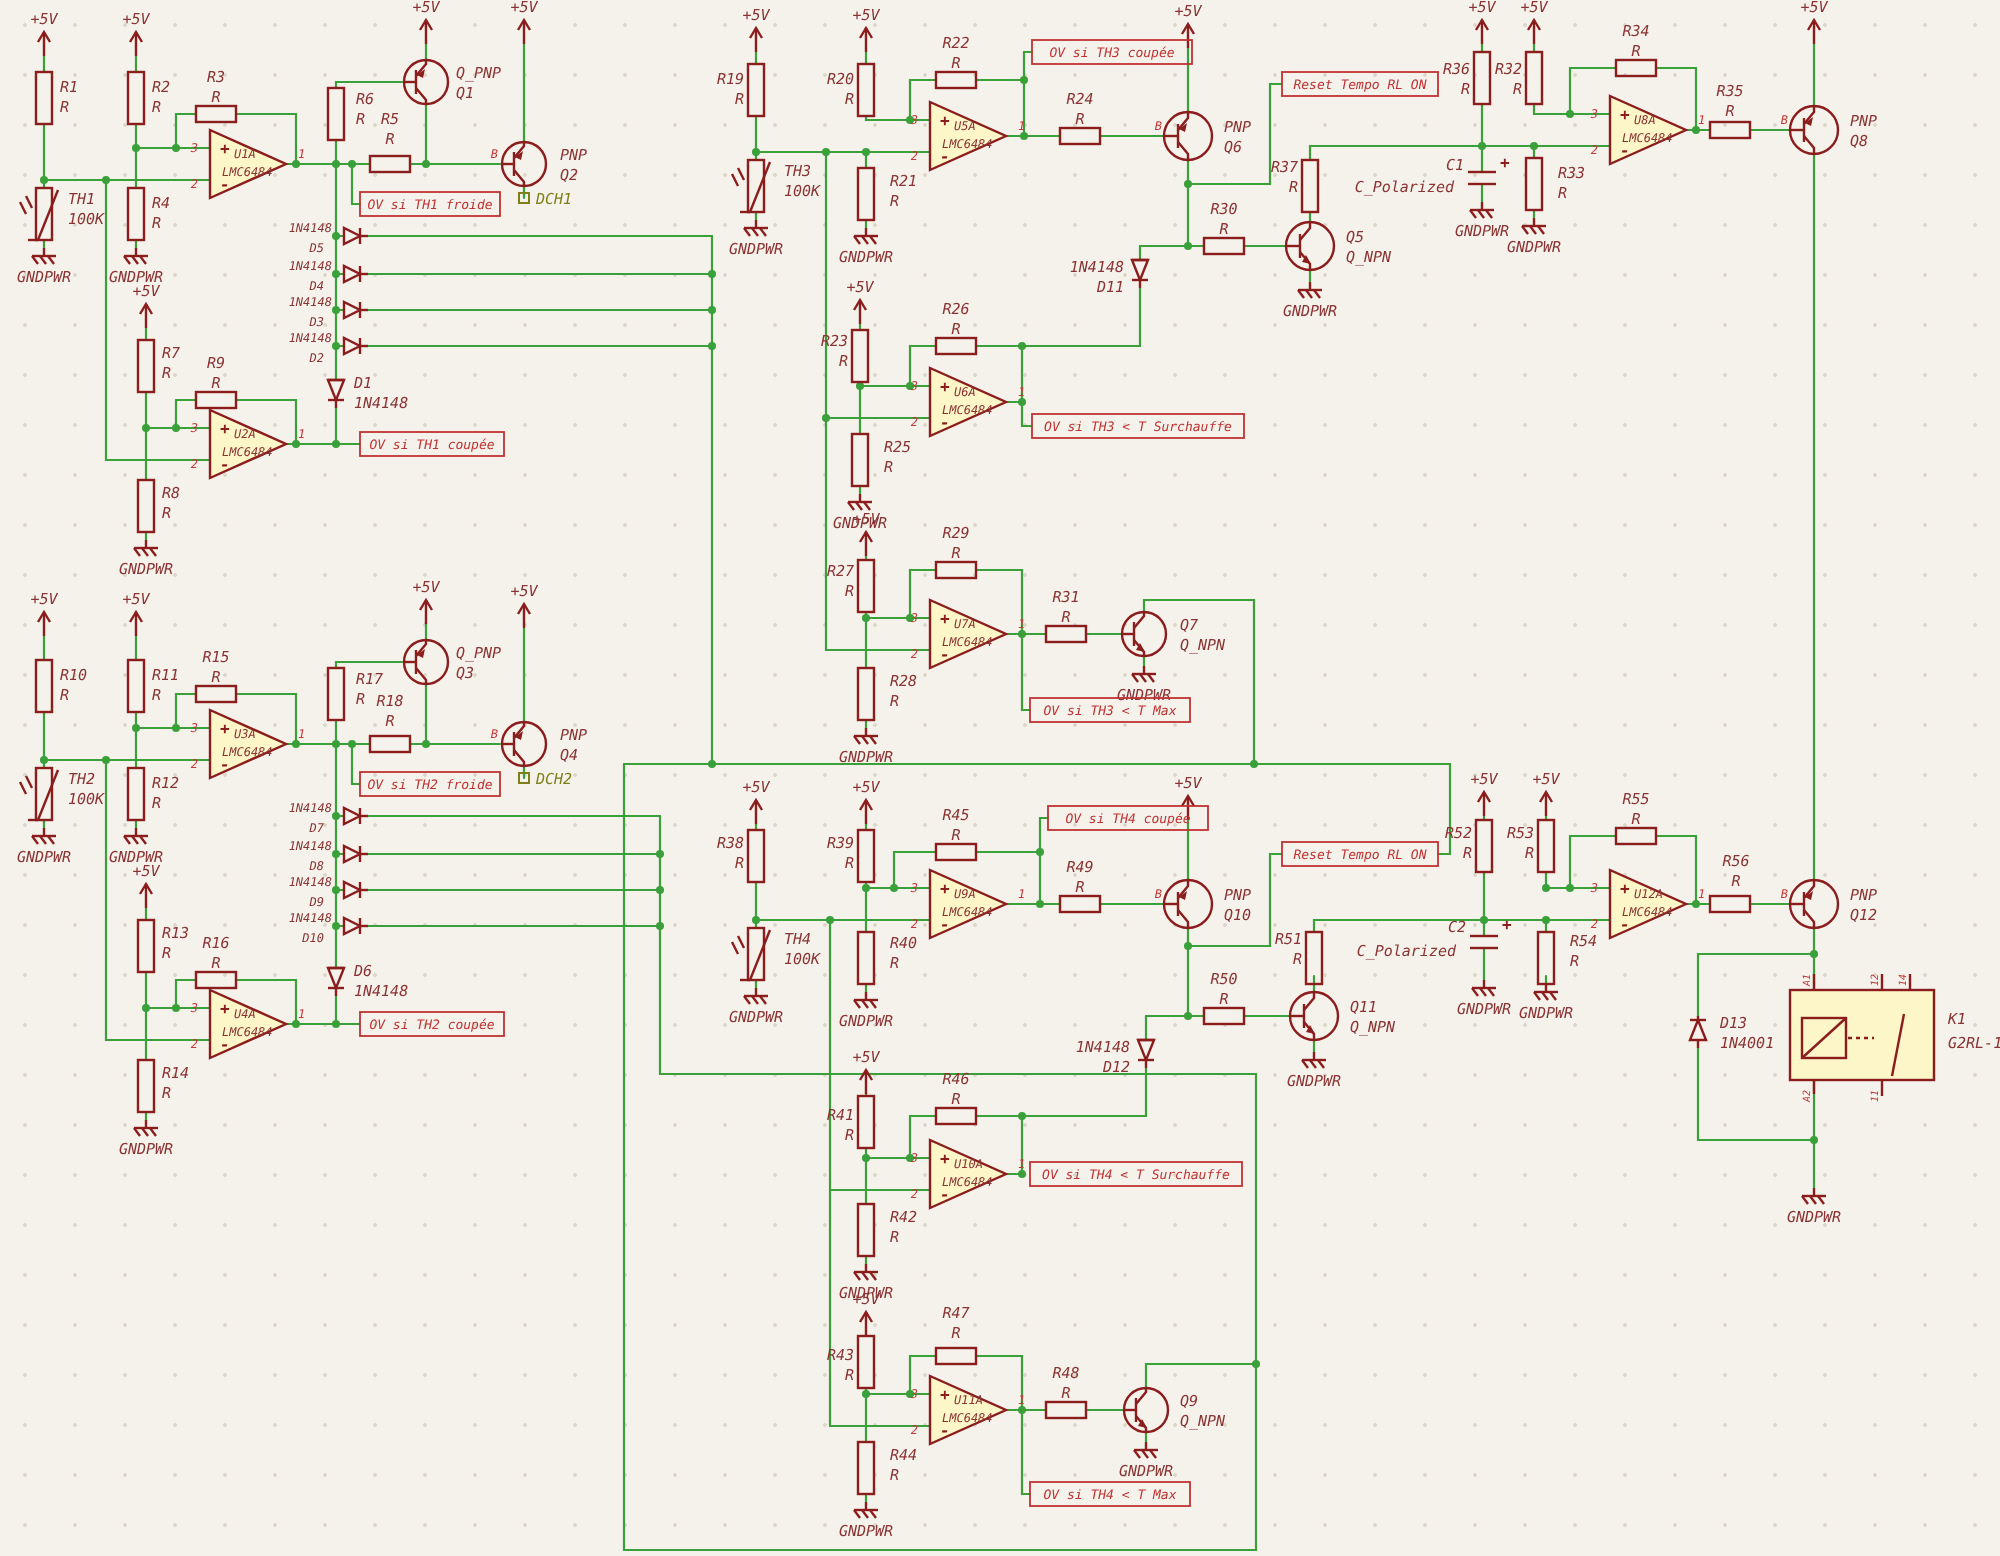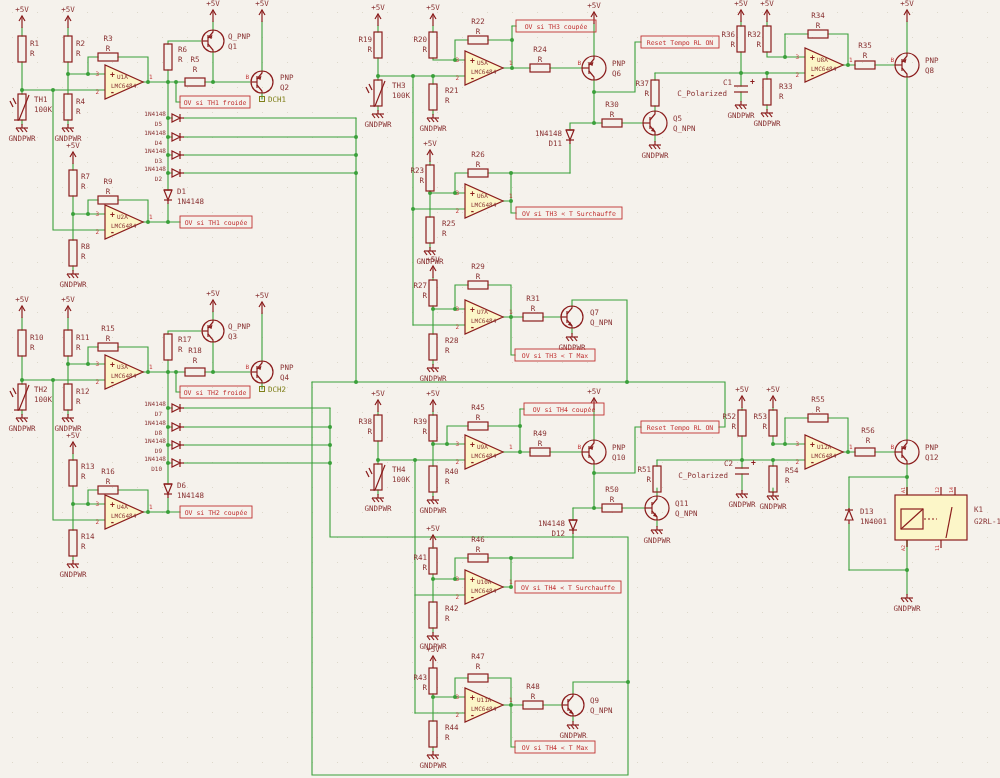--- a/index.html
+++ b/index.html
@@ -1,18 +1,18 @@
 <!DOCTYPE html>
 <html><head>
 <meta charset="utf-8">
 <style>
   html,body{margin:0;padding:0;background:#f5f2ec;}
   #canvas{position:relative;width:1000px;height:778px;background:#f5f2ec;
     background-image:radial-gradient(#ddd8ca 0.8px, transparent 0.9px);
-    background-size:25px 25px;overflow:hidden;}
+    background-size:25px 25px;overflow:hidden;font-style:italic;}
   svg{position:absolute;left:0;top:0;}
   svg text{font-family:"DejaVu Sans Mono",monospace;fill:#8a3434;}
   .w{stroke:#3aa03a;stroke-width:1.1;fill:none;stroke-linecap:round;}
   .d{stroke:#8b1d1d;stroke-width:1.2;fill:none;}
   .df{stroke:#8b1d1d;stroke-width:1.2;fill:#fcf6c8;}
   .da{fill:#8b1d1d;stroke:none;}
   .f{font-size:7.5px;}
   .f6{font-size:6px;}
   .pn{font-size:6px;fill:#c23a3a;}
   .bx{font-size:6.5px;fill:#c03232;}

